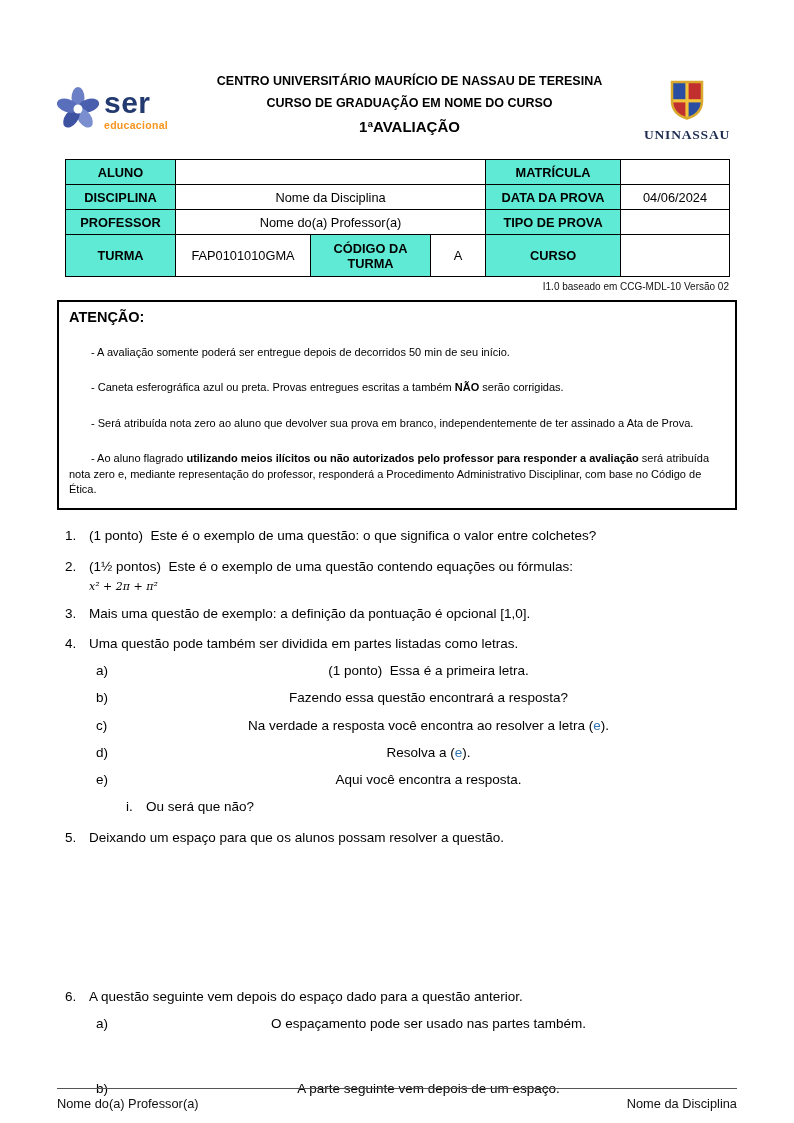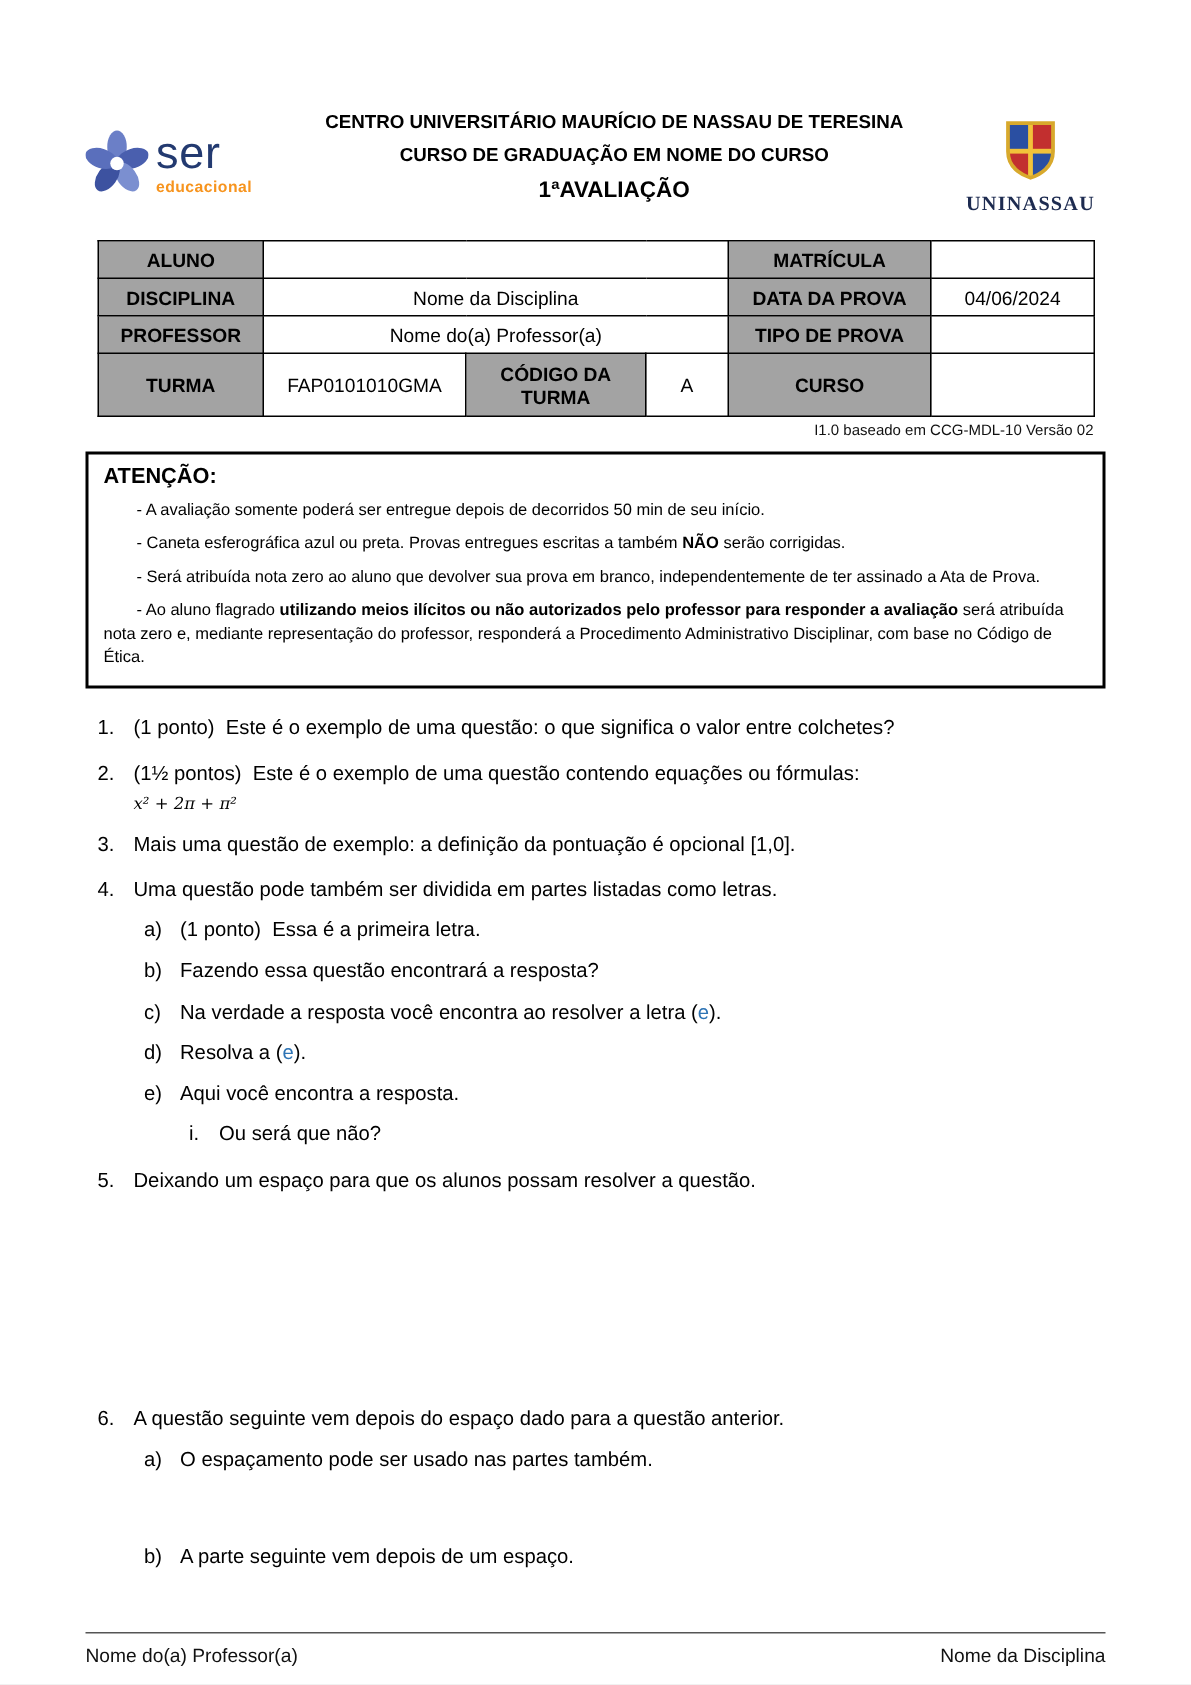--- a/index.html
+++ b/index.html
@@ -4,53 +4,53 @@
 <style>
   * { margin:0; padding:0; box-sizing:border-box; }
   html,body { background:#e8e8e8; }
   body { font-family:"Liberation Sans","DejaVu Sans",sans-serif; color:#000; }
   .page { width:794px; height:1123px; margin:0 auto; background:#ffffff; position:relative; overflow:hidden; }
 
   
   .header { display:flex; align-items:flex-start; padding:72px 57px 0 57px; }
   .logo-ser { width:125px; display:flex; align-items:center; gap:5px; padding-top:14px; }
   .ser-words { display:flex; flex-direction:column; line-height:1; }
-  .ser-name { font-size:30px; font-weight:normal; color:#233a70; letter-spacing:0.5px; }
+  .ser-name { font-size:30px; font-weight:bold; color:#233a70; letter-spacing:0.5px; }
   .ser-sub  { font-size:10.5px; color:#f7941e; font-weight:bold; margin-top:2px; letter-spacing:0.3px; }
   .header-center { flex:1; text-align:center; padding-top:2px; }
   .h-line { font-weight:bold; font-size:12.5px; margin-bottom:8px; }
   .h-line3 { font-size:12.2px; }
   .h-line4 { font-weight:bold; font-size:15px; margin-top:2px; }
   .logo-un { width:100px; text-align:center; padding-top:8px; }
   .un-name { font-family:"Liberation Serif","DejaVu Serif",serif; font-weight:bold; font-size:13.5px; color:#1d2b50; letter-spacing:0.8px; margin-top:3px; }
 
   
   .info-table { border-collapse:collapse; margin:16px auto 0 65px; width:664px; table-layout:fixed; font-size:12.8px; }
   .info-table td { border:1px solid #000; padding:3px 5px; text-align:center; vertical-align:middle; height:25px; }
-  .info-table td.hd { background:#a3a3a3; font-weight:bold; }
+  .info-table td.hd { background:#5eead4; font-weight:bold; }
   .info-table tr.tall td { height:42px; }
 
   .version-note { text-align:right; font-size:10px; margin:4px 65px 0 0; color:#111; }
 
   
   .attention { margin:8px 57px 0 57px; border:2px solid #000; padding:7px 10px 11px 10px; }
   .att-title { font-weight:bold; font-size:14.5px; margin-bottom:4px; }
-  .att-item { font-size:11px; line-height:1.4; margin-top:7px; text-indent:22px; white-space:pre-wrap; }
+  .att-item { font-size:11px; line-height:1.4; margin-top:20px; text-indent:22px; white-space:pre-wrap; }
 
   
   .questions { margin:17px 57px 0 65px; font-size:13.5px; }
   .q { margin-bottom:12px; }
   .q-head { display:flex; line-height:1.35; }
   .qnum { width:24px; flex:none; }
   .qtext { flex:1; white-space:pre-wrap; }
   .qmath { margin:4px 0 2px 24px; font-family:"DejaVu Serif","Liberation Serif",serif; font-style:italic; font-size:11px; }
   .parts { margin:9px 0 0 31px; }
   .part { display:flex; line-height:1.35; margin-bottom:9px; }
   .pletter { width:24px; flex:none; }
-  .ptext { flex:1; white-space:pre-wrap; }
+  .ptext { flex:1; white-space:pre-wrap;text-align:center; }
   .subparts { margin:9px 0 0 30px; }
   .subpart { display:flex; line-height:1.35; }
   .smarker { width:20px; flex:none; }
   .gap-xl { margin-bottom:141px; }
   .gap-md { margin-bottom:47px; }
 
   
   .footer { position:absolute; left:57px; right:57px; bottom:12px; border-top:1px solid #555; padding-top:7px; display:flex; justify-content:space-between; font-size:12.8px; color:#111; }
 </style>
 </head>

